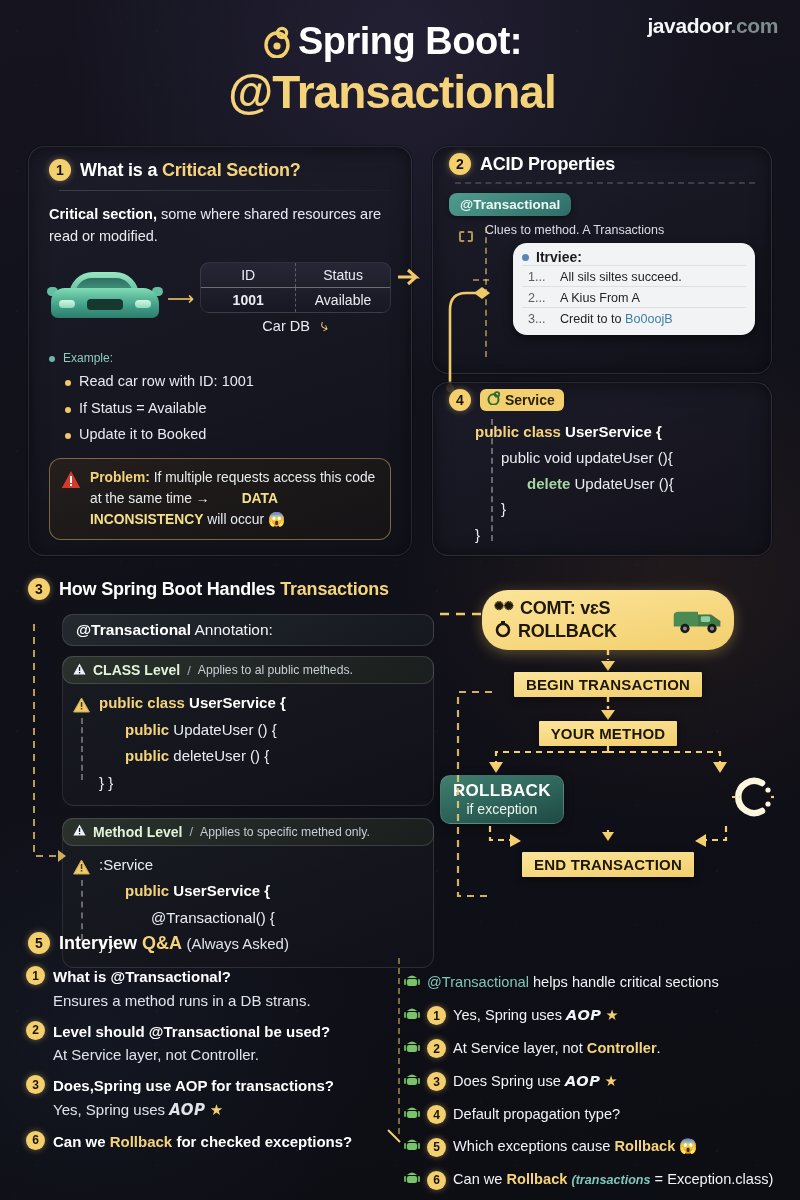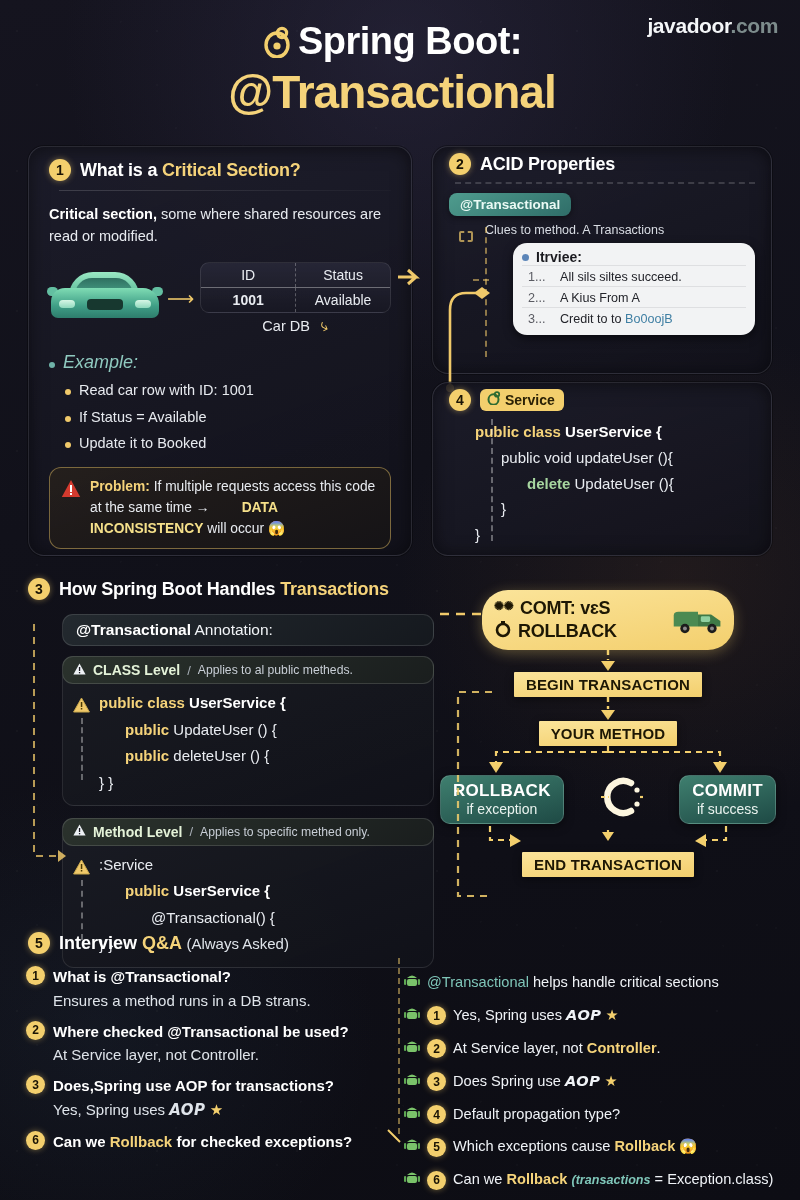--- a/index.html
+++ b/index.html
@@ -73,21 +73,21 @@
   .dbrow.head .c{color:#e9ecf1;}
   .dbrow.head{border-bottom:1px solid rgba(255,255,255,.35);}
   .dbrow .c+.c{border-left:1px dashed rgba(255,255,255,.28);}
   .dbrow.val .c{font-weight:bold;}
   .dbrow.val .c:last-child{font-weight:normal;}
   .dbcap{font-size:14.5px;color:#e7eaef;text-align:center;margin-top:4px;}
   .dbcap .hook{color:#f0c96a;font-size:16px;margin-left:10px;display:inline-block;transform:rotate(22deg);}
   .bul{display:flex;gap:8px;align-items:baseline;font-size:14.5px;line-height:1.5;color:#e7eaef;}
   .dot{width:6px;height:6px;border-radius:50%;background:#6fb3a8;flex:0 0 auto;margin-top:7px;}
   .dot.y{background:#f0c96a;}
-  .ex-label{color:#8fc9bf;font-size:18px;font-style:italic;}
+  .ex-label{color:#8fc9bf;font-size:12px;}
   .sublist{margin-left:16px;margin-top:4px;display:flex;flex-direction:column;gap:5px;}
   .prob{margin:12px 0 0 0;border:1px solid rgba(240,201,106,.45);border-radius:12px;
     background:linear-gradient(160deg,rgba(38,32,28,.9),rgba(22,20,22,.92));padding:9px 11px;
     display:flex;gap:9px;align-items:flex-start;}
   .warnico{flex:0 0 auto;margin-top:2px;}
   .prob p{font-size:13.8px;line-height:1.5;color:#e7eaef;}
   .prob b{color:#f5d37a;} .prob .cap{color:#f5e08a;font-weight:bold;padding-left:32px;}
 
   
   #s2{left:432px;top:146px;width:340px;height:228px;}
@@ -471,24 +471,20 @@
       </div>
       <div>
         <svg width="46" height="46" viewBox="0 0 46 46">
           <path d="M32 9 A16 16 0 1 0 32 37" stroke="#fdf6df" stroke-width="6.5" fill="none" stroke-linecap="round"></path>
           <circle cx="38" cy="16" r="2.6" fill="#fdf6df"></circle>
           <circle cx="38" cy="30" r="2.6" fill="#fdf6df"></circle>
           <path d="M2 23 L10 23" stroke="#f3cf6d" stroke-width="2.2" stroke-dasharray="4 3"></path>
           <path d="M41 23 L44 23" stroke="#f3cf6d" stroke-width="2.2"></path>
         </svg>
       </div>
-      <div class="gbox">
-        <div class="big">COMMIT</div>
-        <div class="sm">if success</div>
-      </div>
     </div>
 
     <svg style="display:block;margin:2px auto 0 auto;" width="300" height="34">
       <path d="M32 0 L32 14 L52 14" stroke="#f3cf6d" stroke-width="2.2" fill="none" stroke-dasharray="6 5"></path>
       <polygon points="52,8 63,15 52,21" fill="#f3cf6d"></polygon>
       <path d="M268 0 L268 14 L248 14" stroke="#f3cf6d" stroke-width="2.2" fill="none" stroke-dasharray="6 5"></path>
       <polygon points="248,8 237,15 248,21" fill="#f3cf6d"></polygon>
       <path d="M150 -14 L150 6" stroke="#f3cf6d" stroke-width="2.2" stroke-dasharray="5 4"></path>
       <polygon points="144,6 156,6 150,15" fill="#f3cf6d"></polygon>
     </svg>
@@ -509,21 +505,21 @@
     <span class="t"><span>Interview </span><span class="hl">Q&amp;A</span> <span class="par">(Always Asked)</span></span>
   </div>
 
   <div id="qleft">
     <div class="qitem">
       <span class="num sm">1</span>
       <span class="qtext"><span class="q"><span>What is </span><b>@Transactional?</b><span></span></span><span class="a">Ensures a method runs in a DB strans.</span></span>
     </div>
     <div class="qitem">
       <span class="num sm">2</span>
-      <span class="qtext"><span class="q"><span>Where checked </span><b>@Transactional</b><span> be used?</span></span><span class="a">At Service layer, not Controller.</span></span>
+      <span class="qtext"><span class="q"><span>Level should </span><b>@Transactional</b><span> be used?</span></span><span class="a">At Service layer, not Controller.</span></span>
     </div>
     <div class="qitem">
       <span class="num sm">3</span>
       <span class="qtext"><span class="q">Does,Spring use AOP for transactions?</span><span class="a">Yes, Spring uses <span class="aop">AOP</span> <span class="star">★</span></span></span>
     </div>
     <div class="qitem">
       <span class="num sm">6</span>
       <span class="qtext"><span class="q"><span>Can we </span><span class="yl">Rollback</span><span> for checked exceptions?</span></span></span>
     </div>
   </div>

